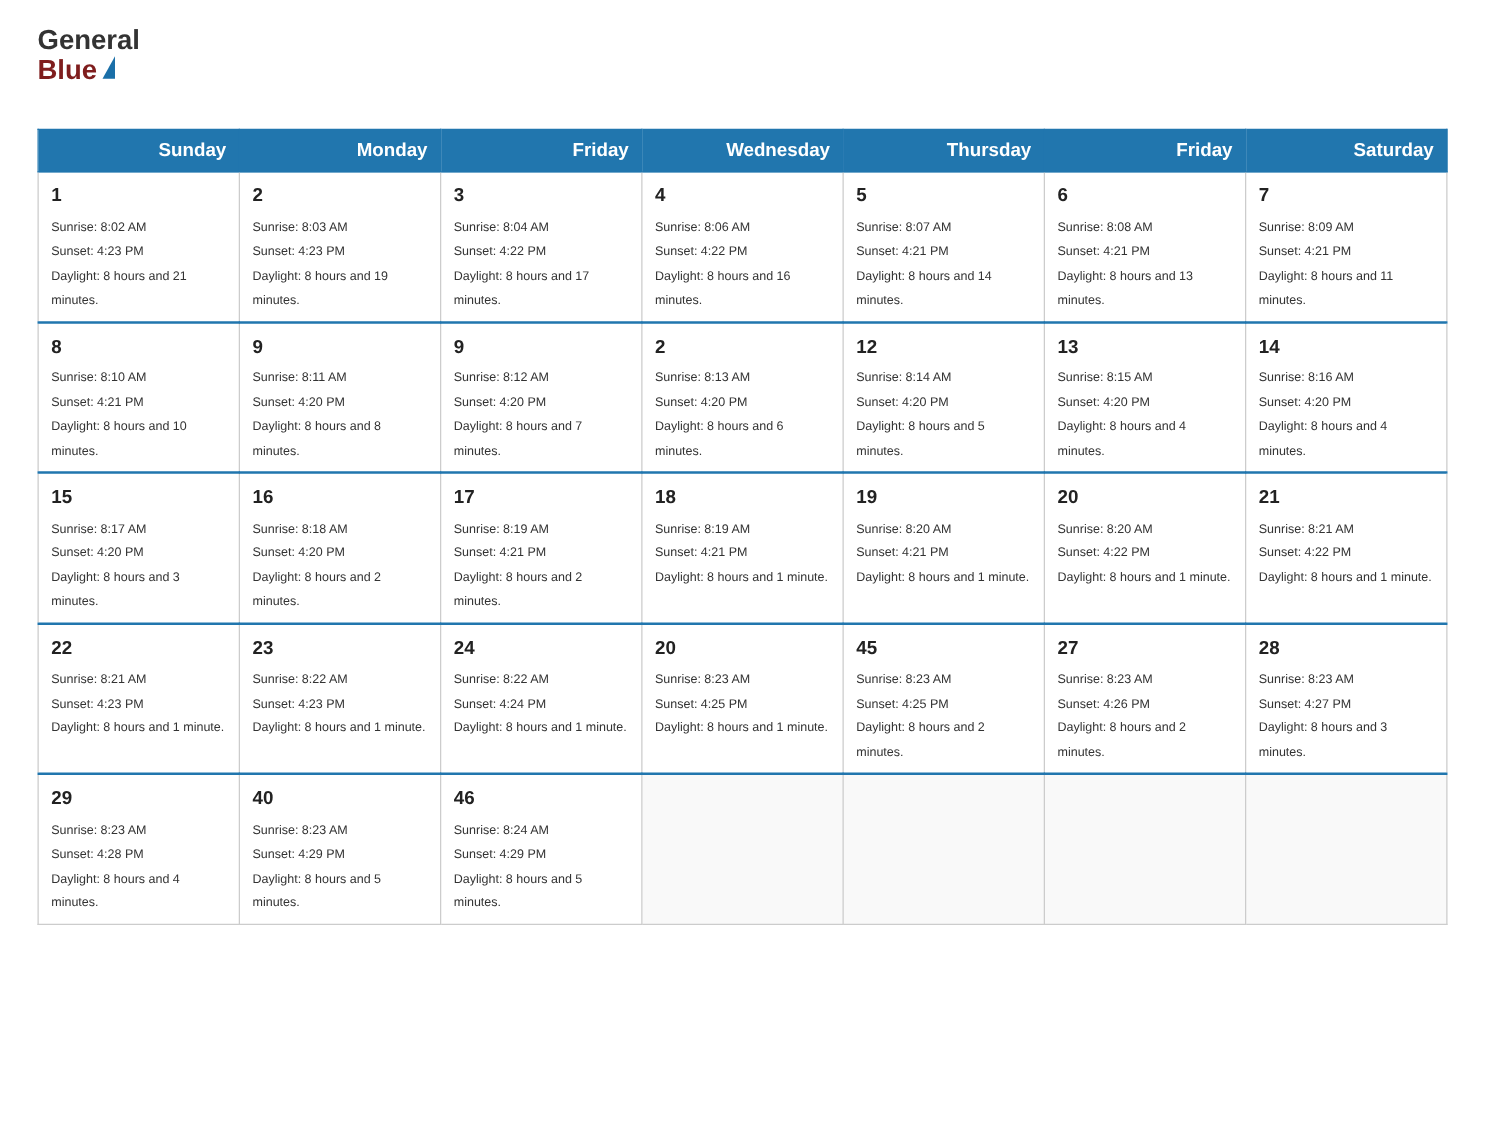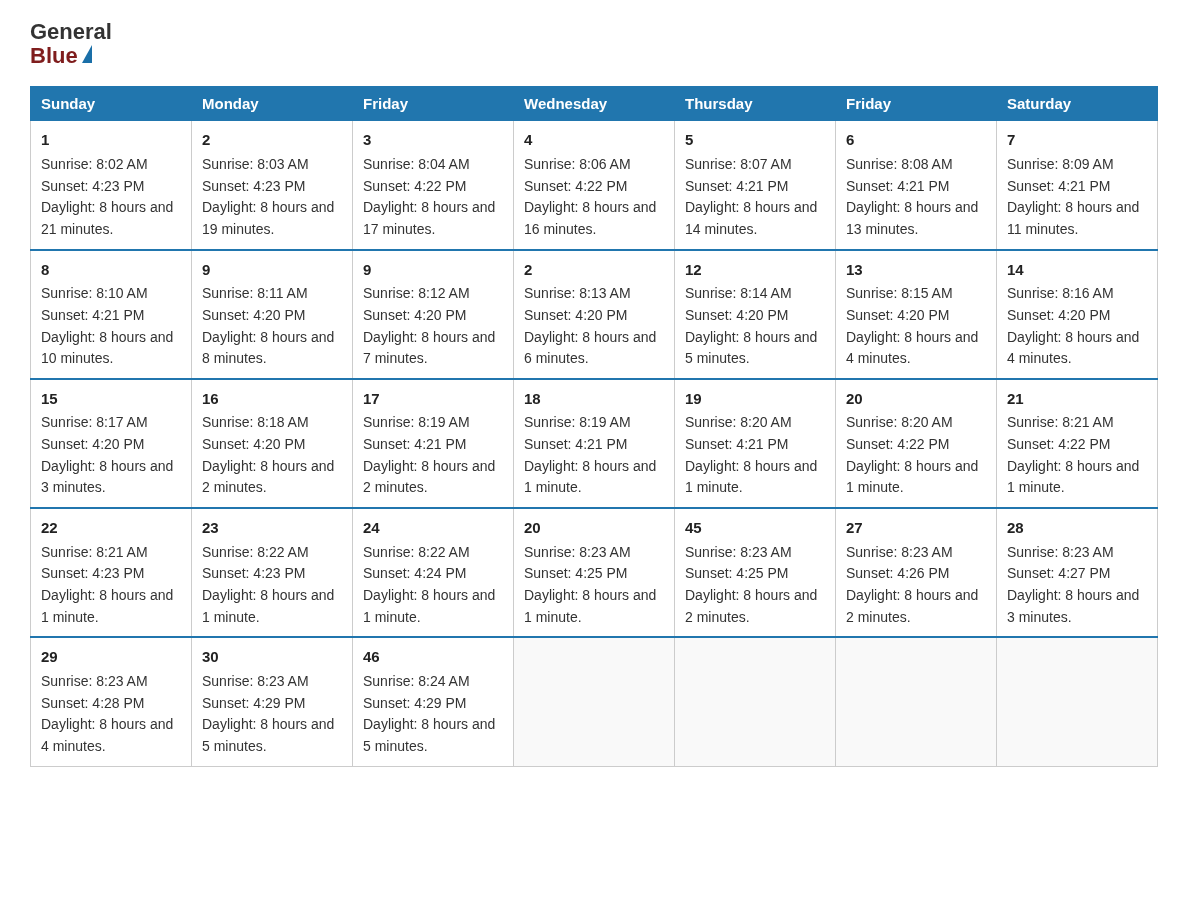--- a/index.html
+++ b/index.html
@@ -8,21 +8,21 @@
       background: #fff;
       color: #333;
       width: 1188px;
       min-height: 918px;
       padding: 20px 30px 30px 30px;
     }
     .header {
       display: flex;
       justify-content: space-between;
       align-items: flex-end;
-      margin-bottom: 18px;
+      margin-bottom: 35px;
     }
     .logo {
       display: flex;
       flex-direction: column;
       align-items: flex-start;
     }
     .logo-general {
       font-size: 22px;
       font-weight: bold;
       color: #333;
@@ -66,41 +66,41 @@
       width: 100%;
       border-collapse: collapse;
       table-layout: fixed;
     }
     .calendar-table th {
       background-color: #2176ae;
       color: #fff;
       font-size: 15px;
       font-weight: bold;
       padding: 8px 10px;
-      text-align: left;
+      text-align: right;
       border: 1px solid #2176ae;
     }
     .calendar-table td {
       vertical-align: top;
       padding: 8px 10px;
       border: 1px solid #ccc;
       font-size: 13px;
       line-height: 1.5;
       background: #fff;
       height: 110px;
     }
     .day-num {
       font-size: 15px;
       font-weight: bold;
       color: #222;
       display: block;
       margin-bottom: 2px;
     }
     .day-info {
-      font-size: 14px;
+      font-size: 10px;
       color: #333;
       line-height: 1.55;
     }
     .calendar-table td.empty {
       background: #f9f9f9;
     }
     .row-divider {
       border-top: 2px solid #2176ae;
     }
   </style>
@@ -253,21 +253,21 @@
         <span class="day-num">28</span>
         <span class="day-info">Sunrise: 8:23 AM<br>Sunset: 4:27 PM<br>Daylight: 8 hours and 3 minutes.</span>
       </td>
       </tr>
       <tr class="row-divider">
         <td>
         <span class="day-num">29</span>
         <span class="day-info">Sunrise: 8:23 AM<br>Sunset: 4:28 PM<br>Daylight: 8 hours and 4 minutes.</span>
       </td>
         <td>
-        <span class="day-num">30</span>
+        <span class="day-num">40</span>
         <span class="day-info">Sunrise: 8:23 AM<br>Sunset: 4:29 PM<br>Daylight: 8 hours and 5 minutes.</span>
       </td>
         <td>
         <span class="day-num">46</span>
         <span class="day-info">Sunrise: 8:24 AM<br>Sunset: 4:29 PM<br>Daylight: 8 hours and 5 minutes.</span>
       </td>
         <td class="empty"></td>
         <td class="empty"></td>
         <td class="empty"></td>
         <td class="empty"></td>

